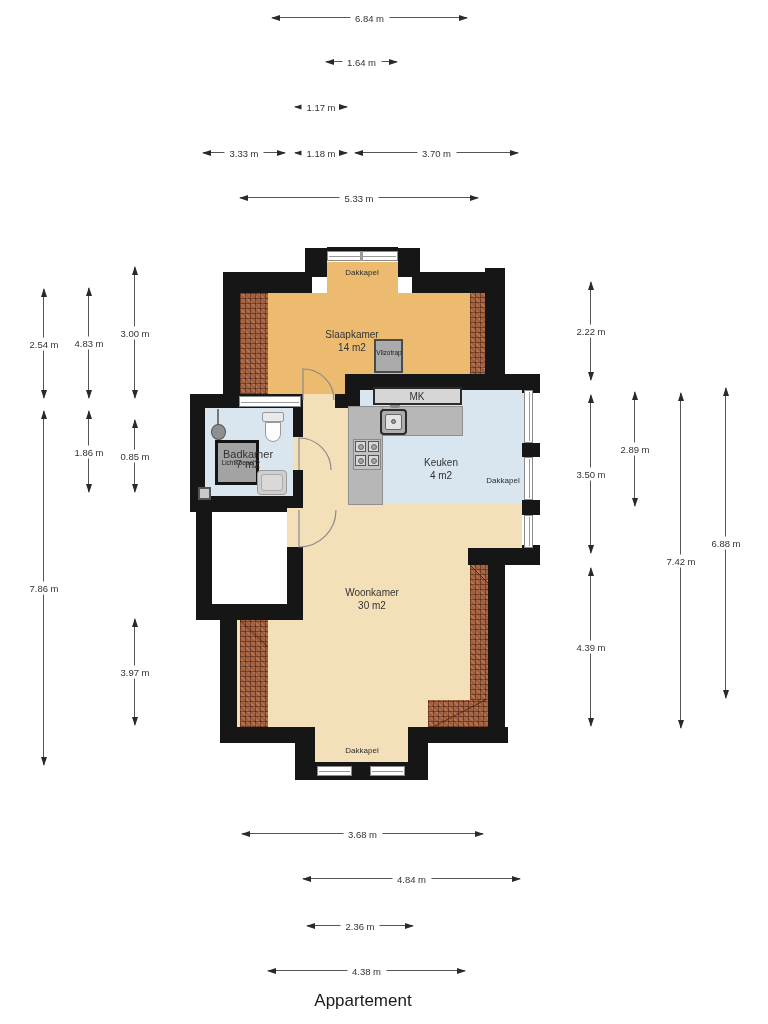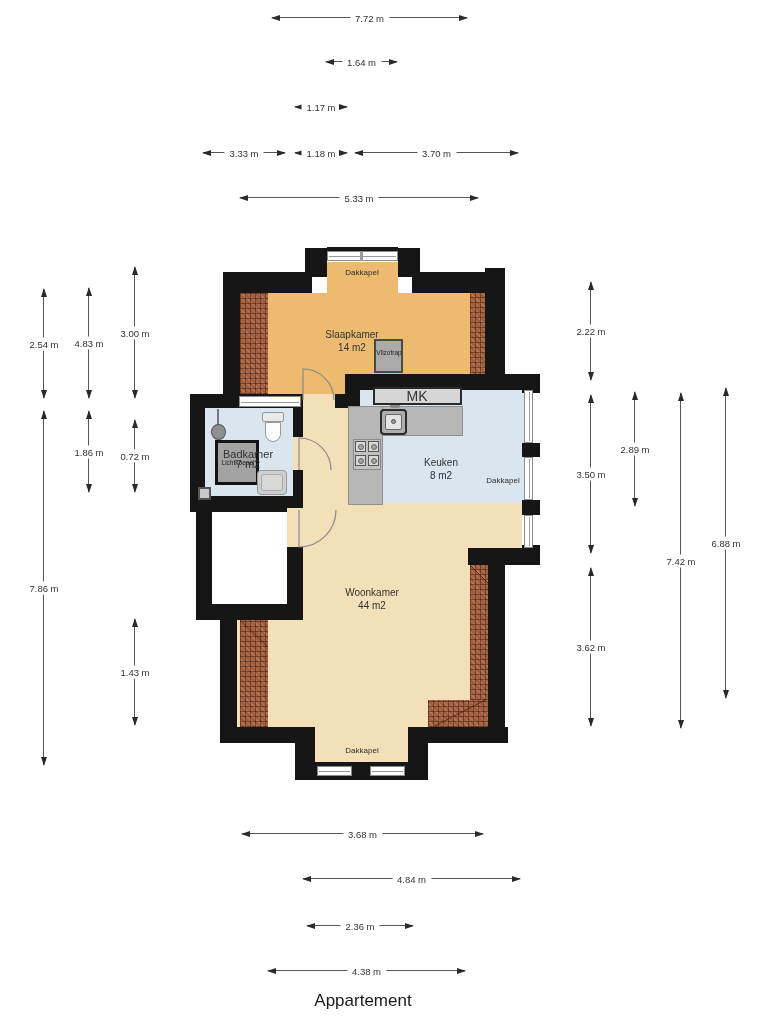--- a/index.html
+++ b/index.html
@@ -47,21 +47,21 @@
   .dv .lab{position:absolute;top:50%;left:0;transform:translate(-50%,-50%);background:#fff;
     padding:1px 2px;font-size:9.5px;color:#333;white-space:nowrap;}
   #plan-title{position:absolute;transform:translateX(-50%);color:#1a1a1a;font-size:17px;}
 </style>
 </head>
 <body>
 
 <div id="stage">
 
   <div class="dh" style="left:272px;top:17px;width:195px">
-      <span class="lab">7.72 m</span>
+      <span class="lab">6.84 m</span>
     </div>
   <div class="dh" style="left:326px;top:61px;width:71px">
       <span class="lab">1.64 m</span>
     </div>
   <div class="dh" style="left:295px;top:106px;width:52px">
       <span class="lab">1.17 m</span>
     </div>
   <div class="dh" style="left:203px;top:152px;width:82px">
       <span class="lab">3.33 m</span>
     </div>
@@ -81,46 +81,46 @@
   <div class="dv" style="left:88px;top:288px;height:110px">
       <span class="lab">4.83 m</span>
     </div>
   <div class="dv" style="left:134px;top:267px;height:131px">
       <span class="lab">3.00 m</span>
     </div>
   <div class="dv" style="left:88px;top:411px;height:81px">
       <span class="lab">1.86 m</span>
     </div>
   <div class="dv" style="left:134px;top:420px;height:72px">
-      <span class="lab">0.72 m</span>
+      <span class="lab">0.85 m</span>
     </div>
   <div class="dv" style="left:43px;top:411px;height:354px">
       <span class="lab">7.86 m</span>
     </div>
   <div class="dv" style="left:134px;top:619px;height:106px">
-      <span class="lab">1.43 m</span>
+      <span class="lab">3.97 m</span>
     </div>
 
   <div class="dv" style="left:590px;top:282px;height:98px">
       <span class="lab">2.22 m</span>
     </div>
   <div class="dv" style="left:590px;top:395px;height:158px">
       <span class="lab">3.50 m</span>
     </div>
   <div class="dv" style="left:634px;top:392px;height:114px">
       <span class="lab">2.89 m</span>
     </div>
   <div class="dv" style="left:680px;top:393px;height:335px">
       <span class="lab">7.42 m</span>
     </div>
   <div class="dv" style="left:725px;top:388px;height:310px">
       <span class="lab">6.88 m</span>
     </div>
   <div class="dv" style="left:590px;top:568px;height:158px">
-      <span class="lab">3.62 m</span>
+      <span class="lab">4.39 m</span>
     </div>
 
   <div class="dh" style="left:242px;top:833px;width:241px">
       <span class="lab">3.68 m</span>
     </div>
   <div class="dh" style="left:303px;top:878px;width:217px">
       <span class="lab">4.84 m</span>
     </div>
   <div class="dh" style="left:307px;top:925px;width:106px">
       <span class="lab">2.36 m</span>
@@ -201,21 +201,21 @@
   <div class="boxed" style="left:355px;top:441px;width:11px;height:11px;background:#d8d8d8;border:1px solid #555"></div>
   <div class="boxed" style="left:368px;top:441px;width:11px;height:11px;background:#d8d8d8;border:1px solid #555"></div>
   <div class="boxed" style="left:355px;top:455px;width:11px;height:11px;background:#d8d8d8;border:1px solid #555"></div>
   <div class="boxed" style="left:368px;top:455px;width:11px;height:11px;background:#d8d8d8;border:1px solid #555"></div>
   <div class="boxed" style="left:358px;top:444px;width:6px;height:6px;background:#a5a5a5;border:1px solid #666;border-radius:50%"></div>
   <div class="boxed" style="left:371px;top:444px;width:6px;height:6px;background:#a5a5a5;border:1px solid #666;border-radius:50%"></div>
   <div class="boxed" style="left:358px;top:458px;width:6px;height:6px;background:#a5a5a5;border:1px solid #666;border-radius:50%"></div>
   <div class="boxed" style="left:371px;top:458px;width:6px;height:6px;background:#a5a5a5;border:1px solid #666;border-radius:50%"></div>
 
   <div class="boxed" style="left:373px;top:387px;width:89px;height:18px;background:#d6d6d6;border:2px solid #2a2a2a"></div>
-  <div class="room-label" style="left:417px;top:396px;font-size:14px">MK</div>
+  <div class="room-label" style="left:417px;top:396px;font-size:10px">MK</div>
 
   <div class="boxed" style="left:374px;top:339px;width:29px;height:34px;background:#ababab;border:2px solid #4a4a4a"></div>
   <div class="tiny-label" style="left:389px;top:352px">Vlizotrap</div>
 
   <div class="boxed" style="left:215px;top:440px;width:44px;height:45px;background:#a3a3a3;border:3px solid #141414"></div>
   <div class="tiny-label" style="left:238px;top:462px">Lichtkoepel</div>
   <div class="abs" style="left:217px;top:409px;width:2px;height:18px;background:#777"></div>
   <div class="boxed" style="left:211px;top:424px;width:15px;height:16px;background:#8f8f8f;border:1px solid #555;border-radius:50%"></div>
   <div class="boxed" style="left:262px;top:412px;width:22px;height:10px;background:#e9e9e9;border:1px solid #999;border-radius:2px"></div>
   <div class="boxed" style="left:265px;top:422px;width:16px;height:20px;background:#fdfdfd;border:1px solid #999;border-radius:0 0 9px 9px"></div>
@@ -235,25 +235,25 @@
   <div class="room-label" style="left:352px;top:341px">
     <div>Slaapkamer</div>
     <div>14 m2</div>
   </div>
   <div class="room-label" style="left:248px;top:459px;font-size:11px;line-height:10px">
     <div>Badkamer</div>
     <div>7 m2</div>
   </div>
   <div class="room-label" style="left:441px;top:469px">
     <div>Keuken</div>
-    <div>8 m2</div>
+    <div>4 m2</div>
   </div>
   <div class="room-label" style="left:372px;top:599px">
     <div>Woonkamer</div>
-    <div>44 m2</div>
+    <div>30 m2</div>
   </div>
   <div class="small-label" style="left:362px;top:272px">Dakkapel</div>
   <div class="small-label" style="left:503px;top:480px">Dakkapel</div>
   <div class="small-label" style="left:362px;top:750px">Dakkapel</div>
 
   <div id="plan-title" style="left:363px;top:991px">Appartement</div>
 
 </div>
 
 </body></html>

